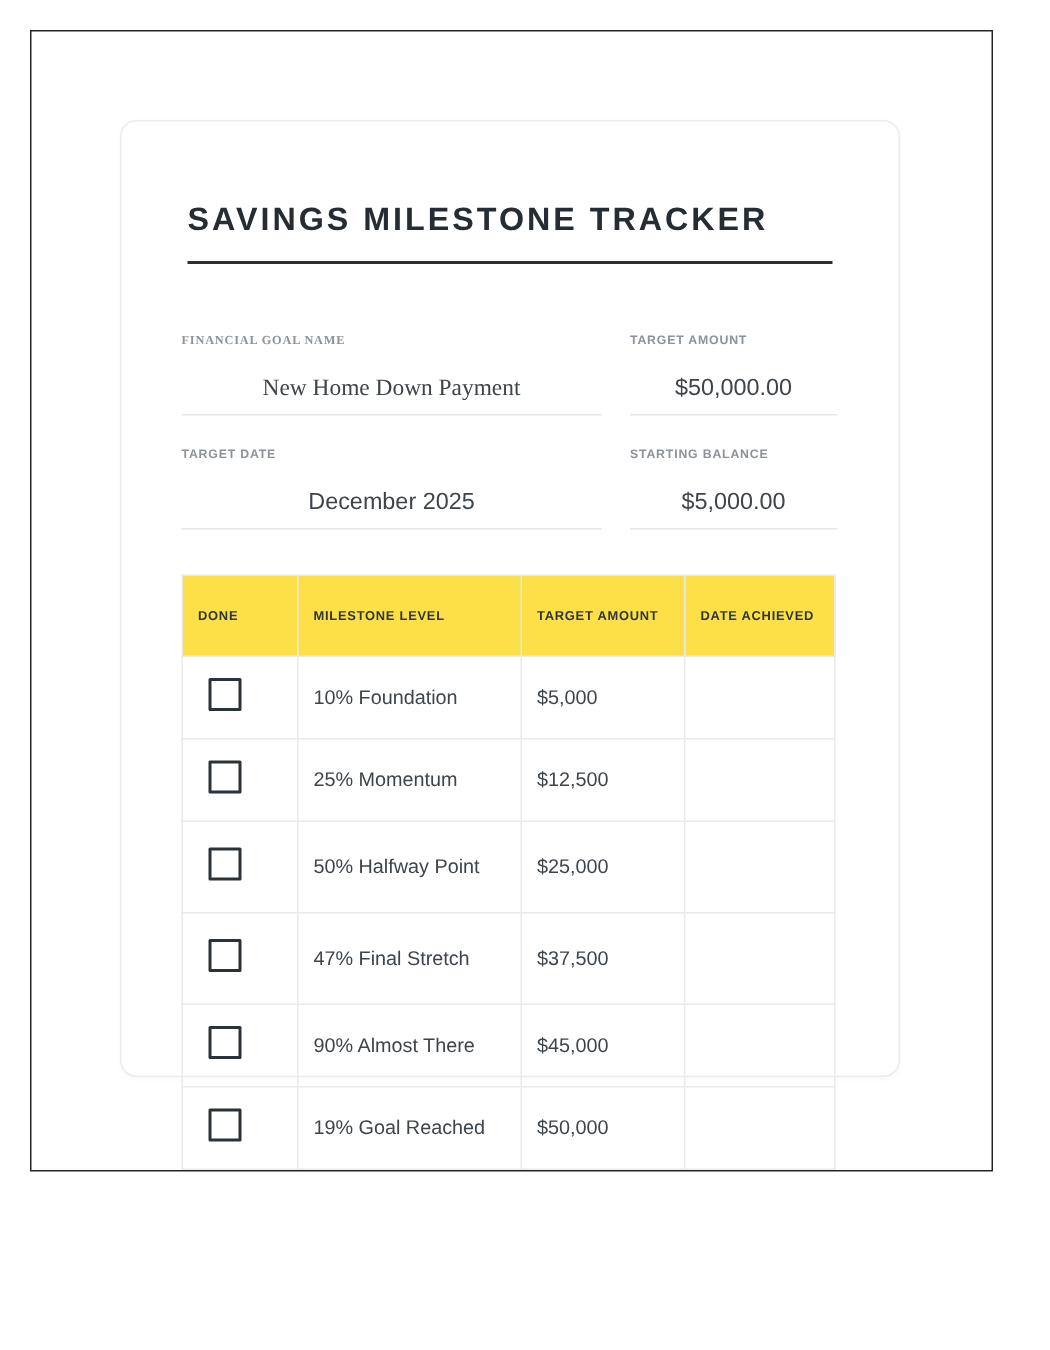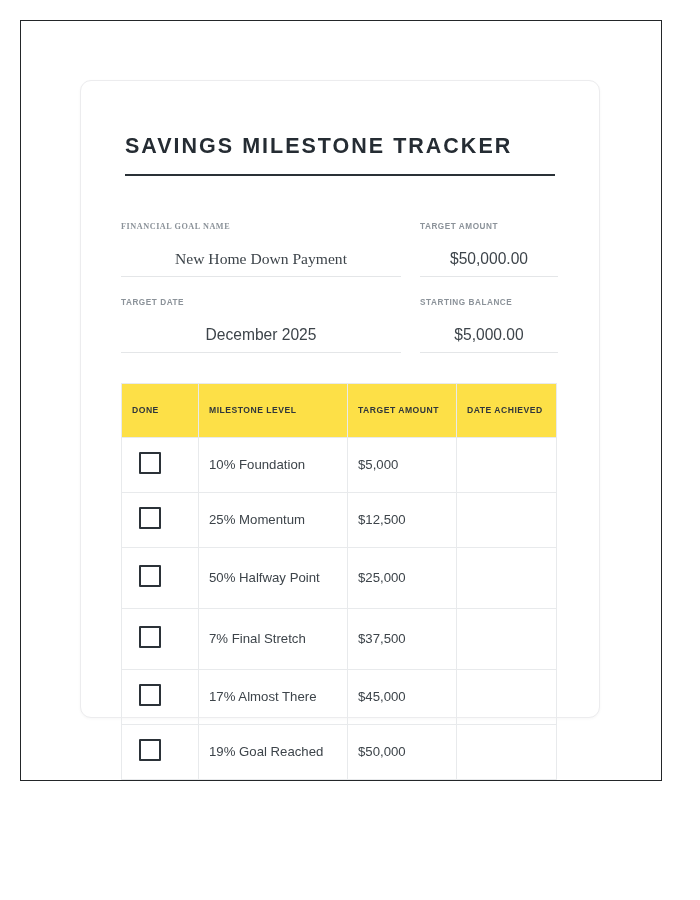--- a/index.html
+++ b/index.html
@@ -220,27 +220,27 @@
           <td></td>
         </tr>
         <tr data-row-h="61">
           <td class="cell-done"><span class="checkbox"></span></td>
           <td>50% Halfway Point</td>
           <td>$25,000</td>
           <td></td>
         </tr>
         <tr data-row-h="61">
           <td class="cell-done"><span class="checkbox"></span></td>
-          <td>7% Final Stretch</td>
+          <td>47% Final Stretch</td>
           <td>$37,500</td>
           <td></td>
         </tr>
         <tr data-row-h="55">
           <td class="cell-done"><span class="checkbox"></span></td>
-          <td>17% Almost There</td>
+          <td>90% Almost There</td>
           <td>$45,000</td>
           <td></td>
         </tr>
         <tr data-row-h="55">
           <td class="cell-done"><span class="checkbox"></span></td>
           <td>19% Goal Reached</td>
           <td>$50,000</td>
           <td></td>
         </tr>
       </tbody>

